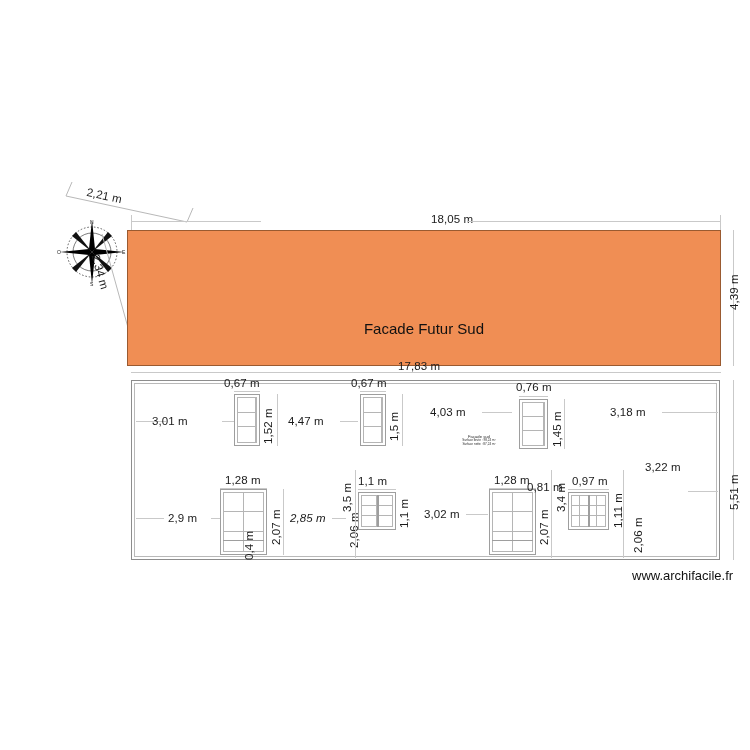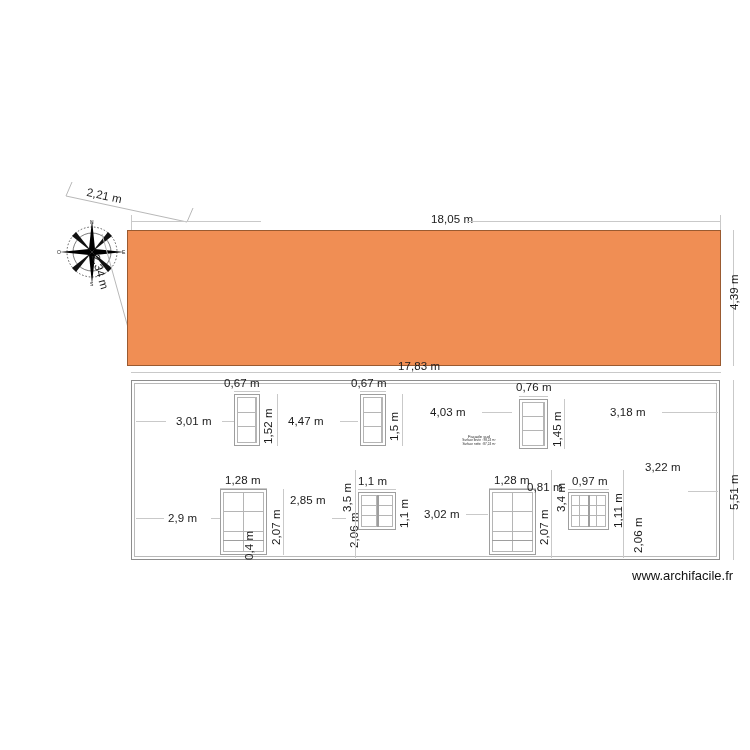--- a/index.html
+++ b/index.html
@@ -142,20 +142,21 @@
   </div>
   <div class="abs dim" style="left:101px;top:253px;transform:rotate(74deg);transform-origin:0 0;">2,34 m</div>
 
   <div class="abs dim-line h" style="left:131px;top:221px;width:130px;"></div>
   <div class="abs dim" style="left:403px;top:213px;margin-left:28px;">18,05 m</div>
   <div class="abs dim-line h" style="left:467px;top:221px;width:253px;"></div>
   <div class="abs dim-line v" style="left:131px;top:215px;height:16px;"></div>
   <div class="abs dim-line v" style="left:720px;top:215px;height:16px;"></div>
 
   <div class="abs facade-fill" style="left:127px;top:230px;width:594px;height:136px;"></div>
+  <div class="abs facade-label" style="left:247px;top:320px;width:354px;">Facade  Futur Sud</div>
 
   <div class="abs dim-line v" style="left:733px;top:230px;height:136px;"></div>
   <div class="abs dim vert" style="left:728px;top:310px;">4,39 m</div>
 
   <div class="abs dim" style="left:398px;top:360px;">17,83 m</div>
   <div class="abs dim-line h" style="left:131px;top:372px;width:590px;"></div>
 
   <div class="abs plan-frame" style="left:131px;top:380px;width:589px;height:180px;">
     <div class="plan-frame-inner"></div>
   </div>
@@ -163,21 +164,21 @@
   <div class="abs dim-line v" style="left:733px;top:380px;height:180px;"></div>
   <div class="abs dim vert" style="left:728px;top:510px;">5,51 m</div>
 
   <div class="info-block" style="left:450px;top:434px;width:58px;">
     <div class="info-title">Façade sud</div>
     <div class="info-line">Surface brute : 98,24 m²</div>
     <div class="info-line">Surface nette : 87,24 m²</div>
   </div>
 
   <div class="abs dim-line h" style="left:136px;top:421px;width:30px;"></div>
-  <div class="abs dim" style="left:176px;top:415px;text-align:right;">3,01 m</div>
+  <div class="abs dim" style="left:152px;top:415px;text-align:right;">3,01 m</div>
   <div class="abs dim-line h" style="left:222px;top:421px;width:12px;"></div>
 
   <div class="abs dim" style="left:224px;top:377px;">0,67 m</div>
   <div class="abs dim-line h" style="left:234px;top:391px;width:26px;"></div>
   <div class="opening" style="left:234px;top:394px;width:26px;height:52px;">
     <div class="sash" style="grid-template-rows:repeat(3,1fr);">
       <i></i>
         <i></i>
         <i class="lastrow"></i>
     </div>
@@ -232,21 +233,21 @@
         <i class="lastcol"></i>
       <i class="lastrow"></i>
         <i class="lastcol lastrow"></i>
     </div>
     <div class="panel-split" style="top:50px;"></div>
   </div>
   <div class="abs dim vert" style="left:243px;top:560px;">0,4 m</div>
   <div class="abs dim vert" style="left:270px;top:545px;">2,07 m</div>
   <div class="abs dim-line v" style="left:283px;top:489px;height:66px;"></div>
 
-  <div class="abs dim" style="left:290px;top:494px;">2,85 m</div>
+  <div class="abs dim" style="left:290px;top:512px;font-style:italic;">2,85 m</div>
   <div class="abs dim-line h" style="left:332px;top:518px;width:14px;"></div>
 
   <div class="abs dim" style="left:358px;top:475px;">1,1 m</div>
   <div class="abs dim-line h" style="left:358px;top:489px;width:38px;"></div>
   <div class="opening" style="left:358px;top:492px;width:38px;height:38px;">
     <div class="sash" style="grid-template-rows:repeat(3,1fr);grid-template-columns:1fr 1fr;">
       <i></i>
         <i class="lastcol"></i>
       <i></i>
         <i class="lastcol"></i>

